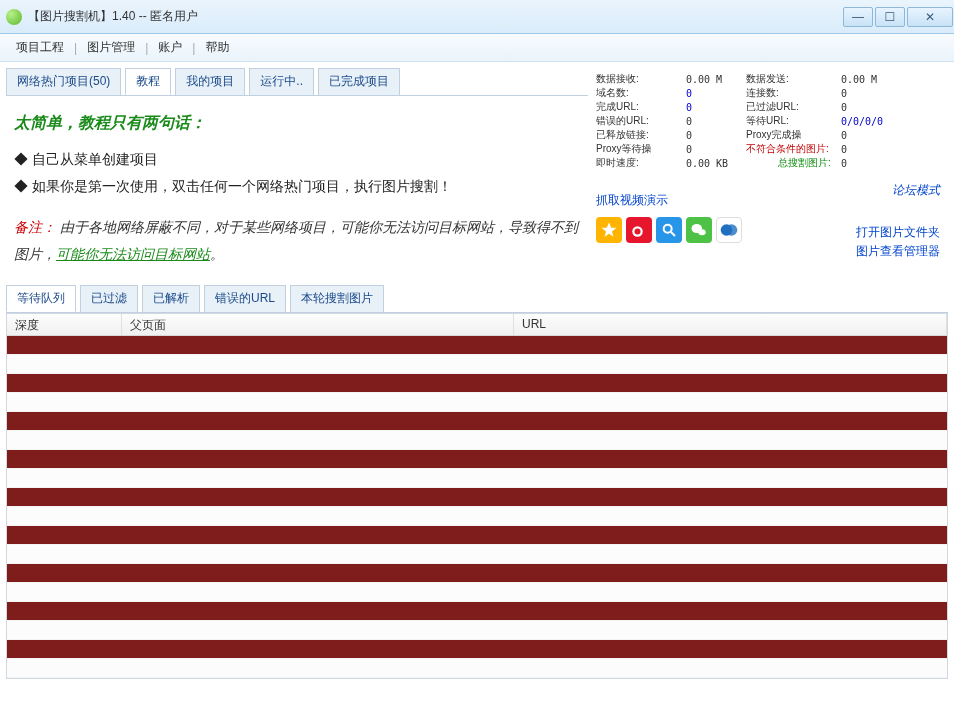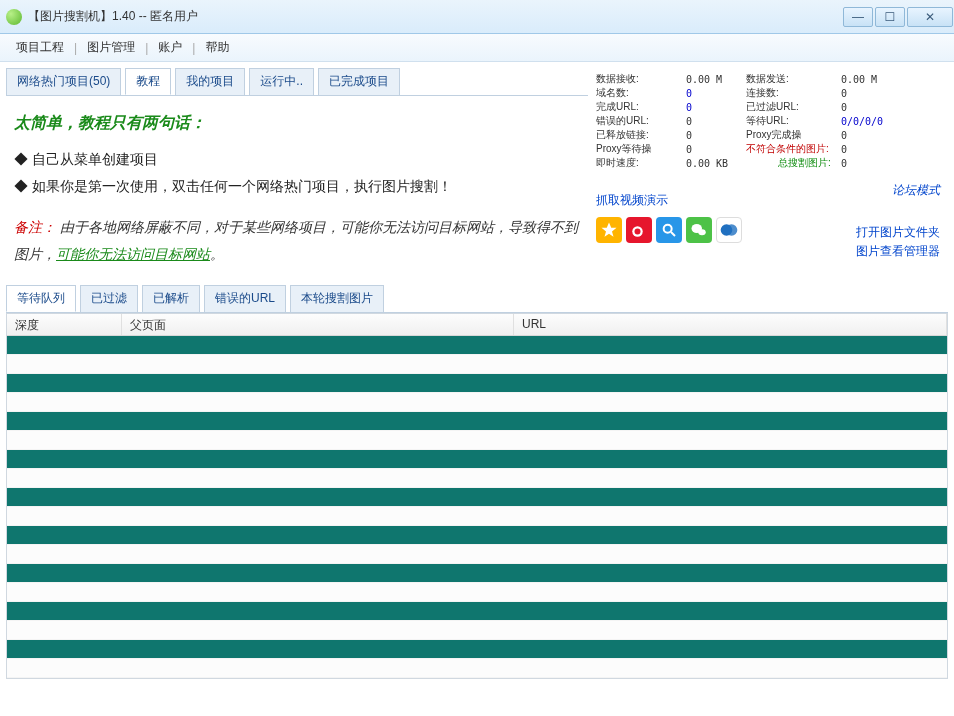--- a/index.html
+++ b/index.html
@@ -38,21 +38,21 @@
 .right-links a { color: #0044cc; cursor: pointer; display: block; }
 .social-row { display: flex; align-items: flex-start; margin-top: 8px; justify-content: space-between; }
 .social-icons { display: flex; gap: 4px; }
 .social-icon { width: 26px; height: 26px; border-radius: 4px; display: flex; align-items: center; justify-content: center; color: #fff; font-weight: bold; }
 .si-qzone { background: #ffb400; }
 .si-weibo { background: #e6162d; }
 .si-search { background: #2896e8; }
 .si-wechat { background: #4dc247; }
 .si-renren { background: #fff; border:1px solid #ddd; }
 .lower-tabs { margin-top: 4px; }
-.table-container { flex: 1; border: 1px solid #d0d8e0; overflow: auto; background: #0f766e; }
+.table-container { flex: 1; border: 1px solid #d0d8e0; overflow: auto; background: #7f1d1d; }
 .table-header { display: flex; background: linear-gradient(#fdfdfd, #f0f0f0); border-bottom: 1px solid #d8d8d8; height: 22px; }
 .th { padding: 3px 8px; border-right: 1px solid #e0e0e0; color: #333; font-size: 12px; }
 .th-depth { width: 115px; }
 .th-parent { width: 392px; }
 .th-url { flex: 1; }
 .table-rows { }
 .table-row { height: 19px; border-bottom: 1px solid #f4f4f4; }
 .table-row:nth-child(even){ background:#fcfcfc; }
 </style>
 </head>

